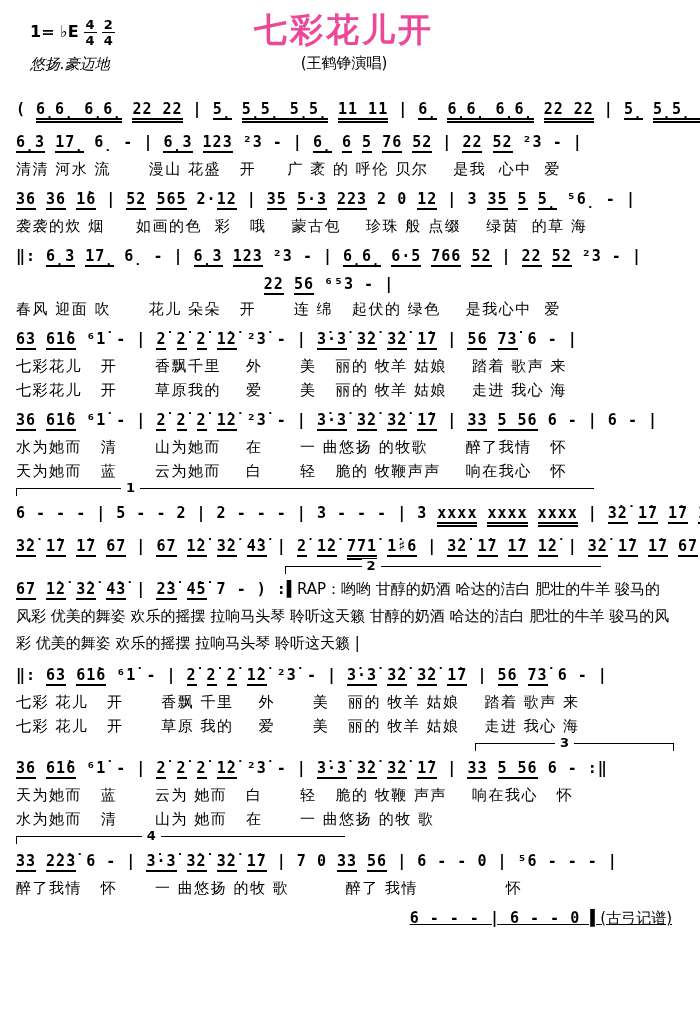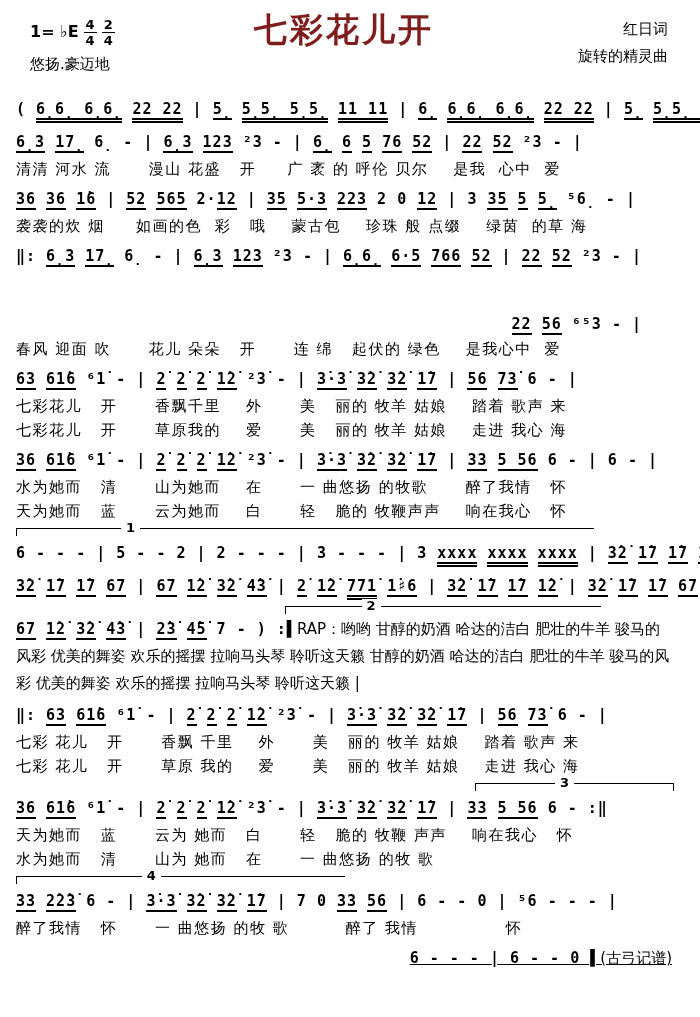--- a/index.html
+++ b/index.html
@@ -5,30 +5,30 @@
   html,body{margin:0;padding:0;background:#fff;color:#000;}
   body{width:700px;height:1017px;overflow:hidden;font-family:"DejaVu Sans",sans-serif;}
   .page{padding:8px 28px 0 16px;position:relative;}
   
   .hdr{position:relative;height:86px;}
   .hdr-left{position:absolute;left:14px;top:10px;}
   .key{font-size:16px;font-weight:bold;white-space:nowrap;}
   .frac{display:inline-block;text-align:center;vertical-align:middle;font-size:13px;font-weight:bold;line-height:1;margin-left:5px;}
   .frac .fn{display:block;border-bottom:1.5px solid #000;padding:0 2px 1px;}
   .frac .fd{display:block;padding-top:1px;}
-  .tempo{margin-top:8px;font-size:15px;}
-  .title{position:absolute;left:0;right:0;top:0;text-align:center;font-size:33px;font-weight:bold;color:#7f1d1d;letter-spacing:3px;}
+  .tempo{margin-top:8px;font-size:15px;font-style:italic;}
+  .title{position:absolute;left:0;right:0;top:0;text-align:center;font-size:33px;font-weight:bold;color:#ec4899;letter-spacing:3px;}
   .performer{position:absolute;left:0;right:0;top:46px;text-align:center;font-size:15px;}
   .credits{position:absolute;right:4px;top:8px;text-align:right;font-size:15px;line-height:1.8;}
   
   .system{position:relative;margin-bottom:3px;}
   .music{font-family:"DejaVu Sans Mono",monospace;font-weight:bold;font-size:15px;letter-spacing:1px;white-space:nowrap;line-height:30px;}
   .b{border-bottom:2px solid #000;}
   .b2{border-bottom:5px double #000;}
-  .alt{text-align:right;padding-right:30px;line-height:26px;margin-top:40px;}
+  .alt{text-align:center;padding-right:30px;line-height:26px;}
   .lyr{font-size:15px;letter-spacing:1.5px;white-space:pre;line-height:24px;}
   .pad-top{padding-top:12px;}
   .volta{position:absolute;top:2px;height:7px;border-top:1.5px solid #000;border-left:1.5px solid #000;}
   .volta.rt{border-right:1.5px solid #000;}
   .vlabel{position:absolute;top:-8px;background:#fff;padding:0 5px;font-size:13px;font-weight:bold;line-height:1;}
   .rapflow{font-size:15px;line-height:27px;}
   .mi{font-family:"DejaVu Sans Mono",monospace;font-weight:bold;font-size:15px;letter-spacing:1px;white-space:nowrap;margin-right:0;}
   .lastline{display:flex;justify-content:flex-end;align-items:baseline;text-decoration:underline;}
   .transcriber{font-size:15px;}
 </style>
@@ -36,24 +36,21 @@
 <body>
 
 <div class="page">
 
   <div class="hdr">
     <div class="hdr-left">
       <div class="key"><span>1= ♭E</span><span class="frac"><span class="fn">4</span><span class="fd">4</span></span><span class="frac"><span class="fn">2</span><span class="fd">4</span></span></div>
       <div class="tempo">悠扬.豪迈地</div>
     </div>
     <div class="title">七彩花儿开</div>
-    <div class="credits">
-      <div>红日词</div>
-      <div>旋转的精灵曲</div>
-    </div>
+    <div class="performer">(王鹤铮演唱)</div>
   </div>
 
   <div class="system">
     <div class="music">( <span class="b2">6̣6̣ 6̣6̣</span> <span class="b2">22 22</span> | <span class="b">5̣</span> <span class="b2">5̣5̣ 5̣5̣</span> <span class="b2">11 11</span> | <span class="b">6̣</span> <span class="b2">6̣6̣ 6̣6̣</span> <span class="b2">22 22</span> | <span class="b">5̣</span> <span class="b2">5̣5̣ 5̣5̣</span>   ) |</div>
   </div>
 
   <div class="system">
     <div class="music"><span class="b">6̣3</span> <span class="b">17̣</span> 6̣ - | <span class="b">6̣3</span> <span class="b">123</span> ²3 - | <span class="b">6̣</span> <span class="b">6</span> <span class="b">5</span> <span class="b">76</span> <span class="b">52</span> | <span class="b">22</span> <span class="b">52</span> ²3 - |</div>
     <div class="lyr">清清 河水 流      漫山 花盛   开     广 袤 的 呼伦 贝尔    是我  心中  爱</div>
   </div>

